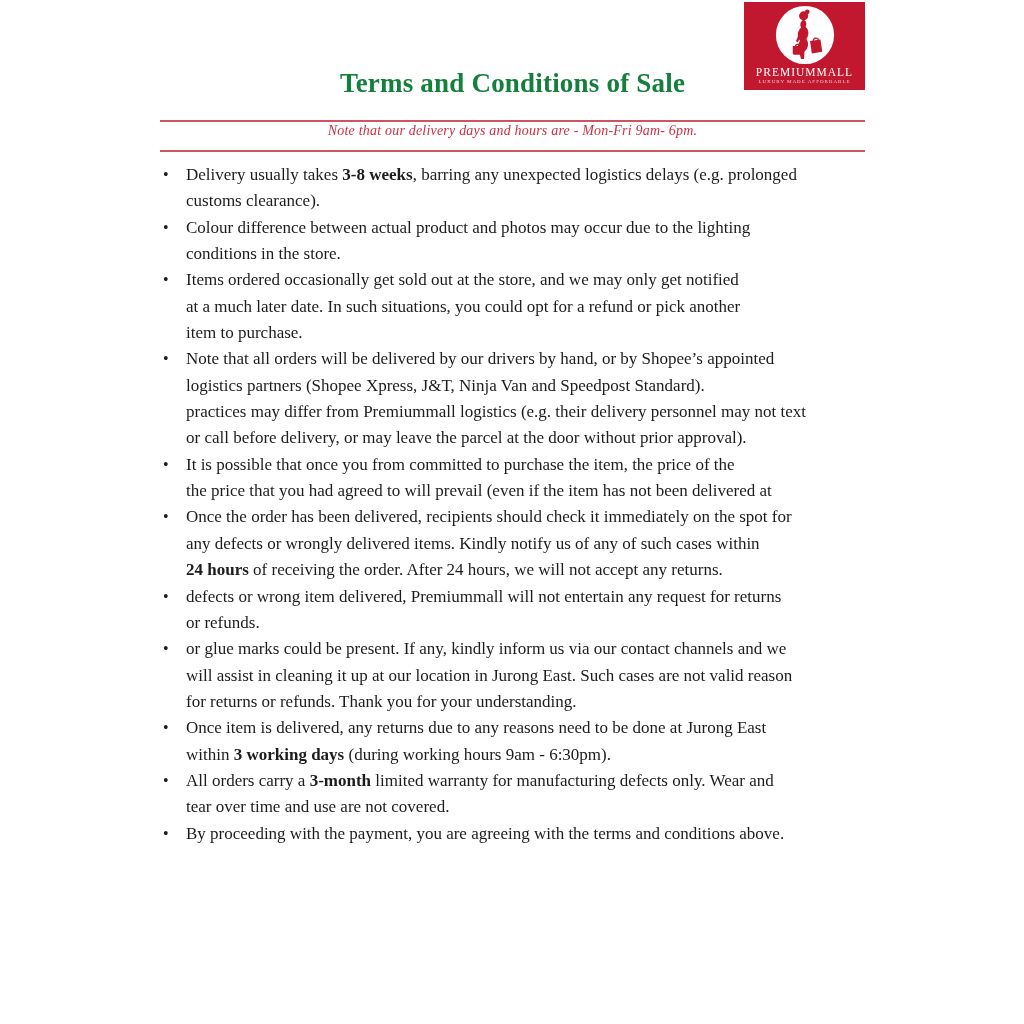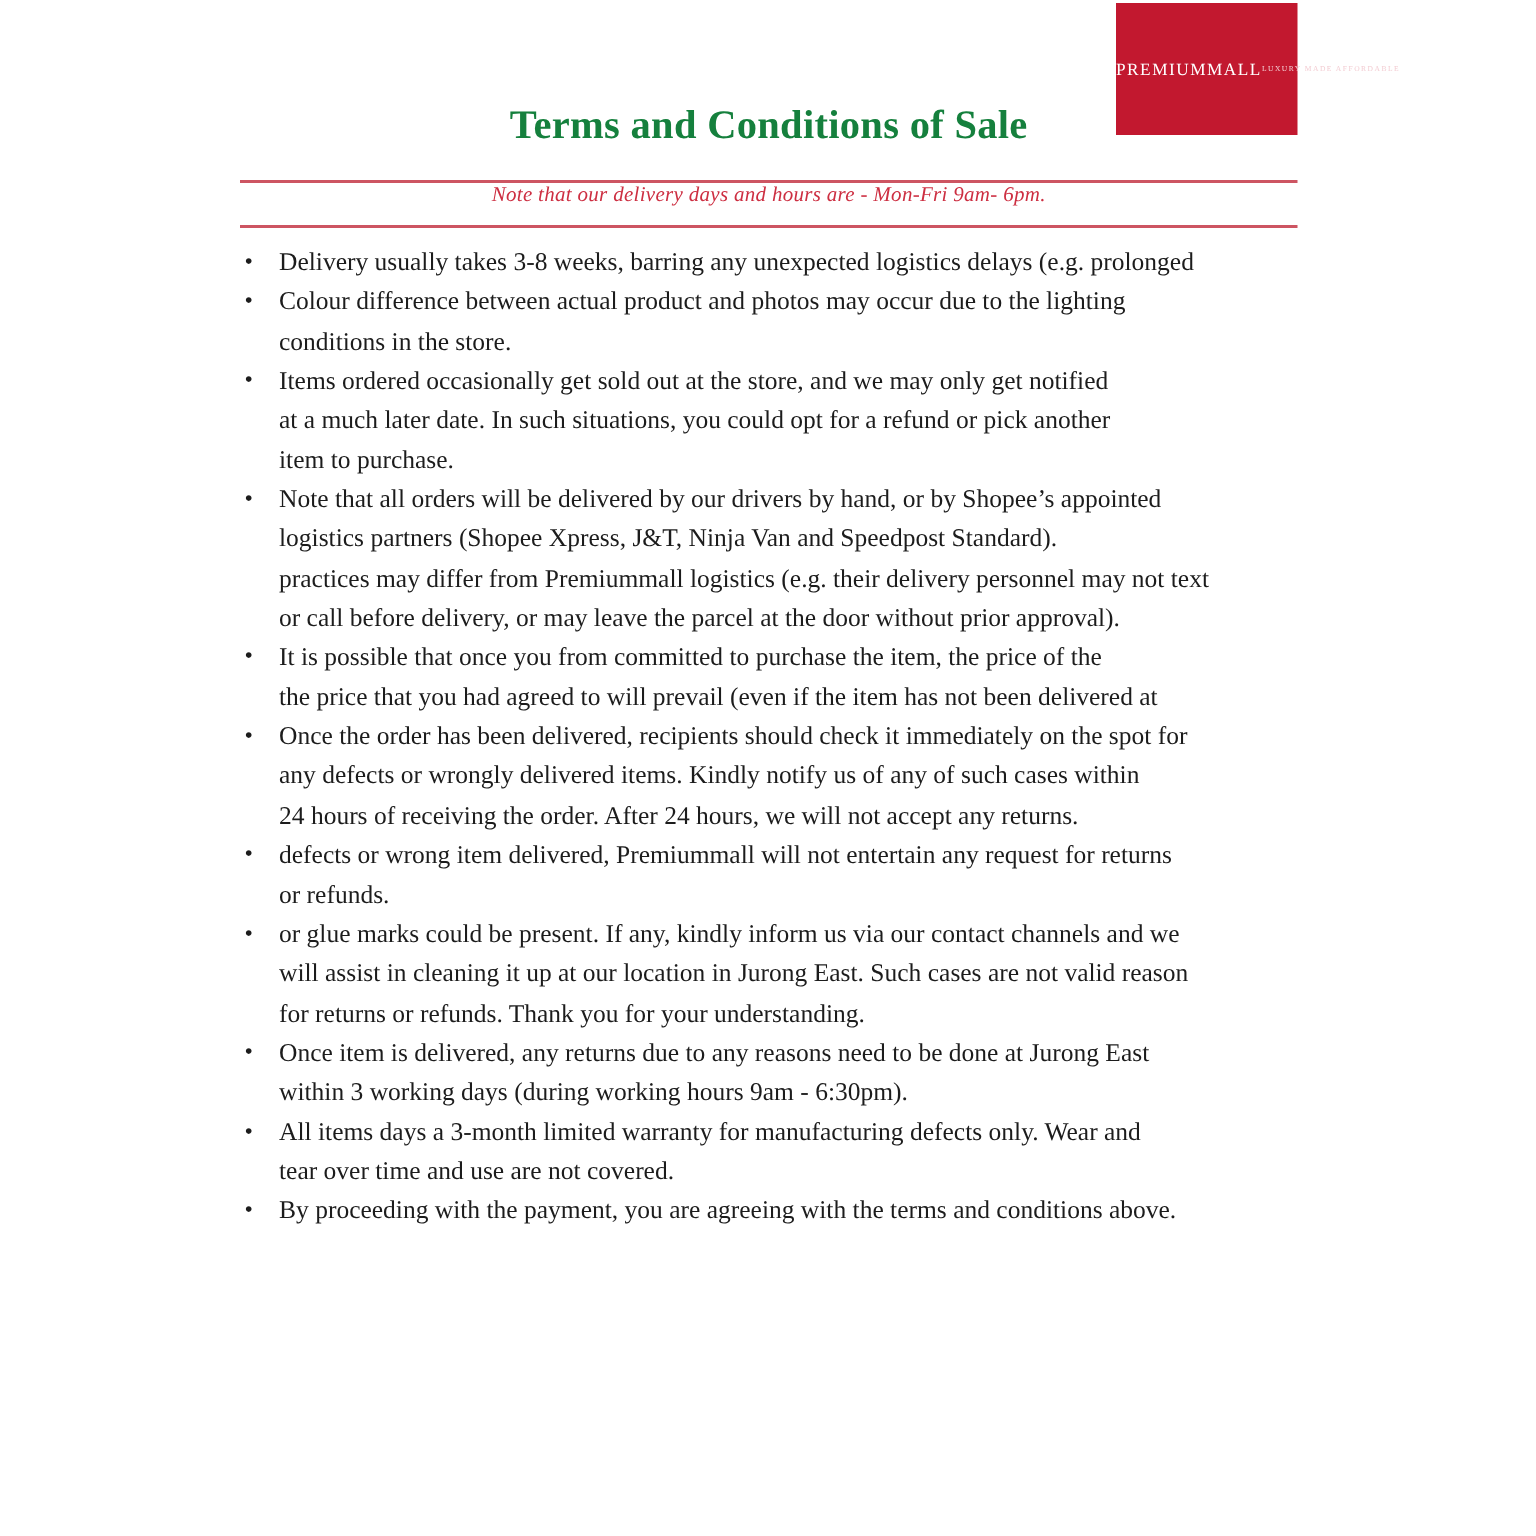--- a/index.html
+++ b/index.html
@@ -11,21 +11,21 @@
   *{margin:0;padding:0;box-sizing:border-box;}
   html,body{background:#ffffff;}
   body{
     width:1024px;height:1024px;position:relative;overflow:hidden;
     font-family:"Liberation Serif","DejaVu Serif",serif;color:var(--ink);
   }
 
   
   .logo{
     position:absolute;left:744px;top:2px;width:121px;height:88px;
-    background:var(--brand-red);display:flex;flex-direction:row;align-items:center;
+    background:var(--brand-red);display:flex;flex-direction:column;align-items:center;
   }
   .logo-circle{margin-top:3px;width:60px;height:60px;}
   .logo-name{
     color:#ffffff;font-size:11.5px;letter-spacing:1px;line-height:12px;margin-top:1px;
     font-family:"Liberation Serif",serif;white-space:nowrap;
   }
   .logo-tagline{
     color:#f3cdd3;font-size:5px;letter-spacing:1px;line-height:7px;
     white-space:nowrap;text-transform:uppercase;
   }
@@ -47,21 +47,21 @@
 
   
   .terms{
     position:absolute;left:160px;top:162px;width:716px;list-style:none;
     font-size:17px;line-height:26.35px;
   }
   .term{display:flex;}
   .marker{width:26px;flex:0 0 26px;padding-left:3px;font-size:16px;}
   .content{flex:1;}
   .line{white-space:nowrap;}
-  .b{font-weight:400;}
+  .b{font-weight:700;}
 </style>
 </head>
 <body>
 
 <div class="logo">
   <svg class="logo-circle" viewBox="0 0 66 66" aria-hidden="true">
     <circle cx="33" cy="33" r="32" fill="#ffffff"></circle>
     <g fill="#c2182f">
 
       <circle cx="31.5" cy="12" r="5"></circle>
@@ -93,20 +93,21 @@
 
 <div class="rule rule-top"></div>
 <div class="notice">Note that our delivery days and hours are - Mon-Fri 9am- 6pm.</div>
 <div class="rule rule-bottom"></div>
 
 <ul class="terms">
     <li class="term">
       <span class="marker">•</span>
       <div class="content">
         <div class="line"><span>Delivery usually takes </span><span class="b">3-8 weeks</span><span>, barring any unexpected logistics delays (e.g. prolonged</span></div>
+        <div class="line"><span>customs clearance).</span></div>
       </div>
     </li>
     <li class="term">
       <span class="marker">•</span>
       <div class="content">
         <div class="line"><span>Colour difference between actual product and photos may occur due to the lighting</span></div>
         <div class="line"><span>conditions in the store.</span></div>
       </div>
     </li>
     <li class="term">
@@ -159,21 +160,21 @@
     <li class="term">
       <span class="marker">•</span>
       <div class="content">
         <div class="line"><span>Once item is delivered, any returns due to any reasons need to be done at Jurong East</span></div>
         <div class="line"><span>within </span><span class="b">3 working days</span><span> (during working hours 9am - 6:30pm).</span></div>
       </div>
     </li>
     <li class="term">
       <span class="marker">•</span>
       <div class="content">
-        <div class="line"><span>All items days a </span><span class="b">3-month</span><span> limited warranty for manufacturing defects only. Wear and</span></div>
+        <div class="line"><span>All orders carry a </span><span class="b">3-month</span><span> limited warranty for manufacturing defects only. Wear and</span></div>
         <div class="line"><span>tear over time and use are not covered.</span></div>
       </div>
     </li>
     <li class="term">
       <span class="marker">•</span>
       <div class="content">
         <div class="line"><span>By proceeding with the payment, you are agreeing with the terms and conditions above.</span></div>
       </div>
     </li>
   </ul>

